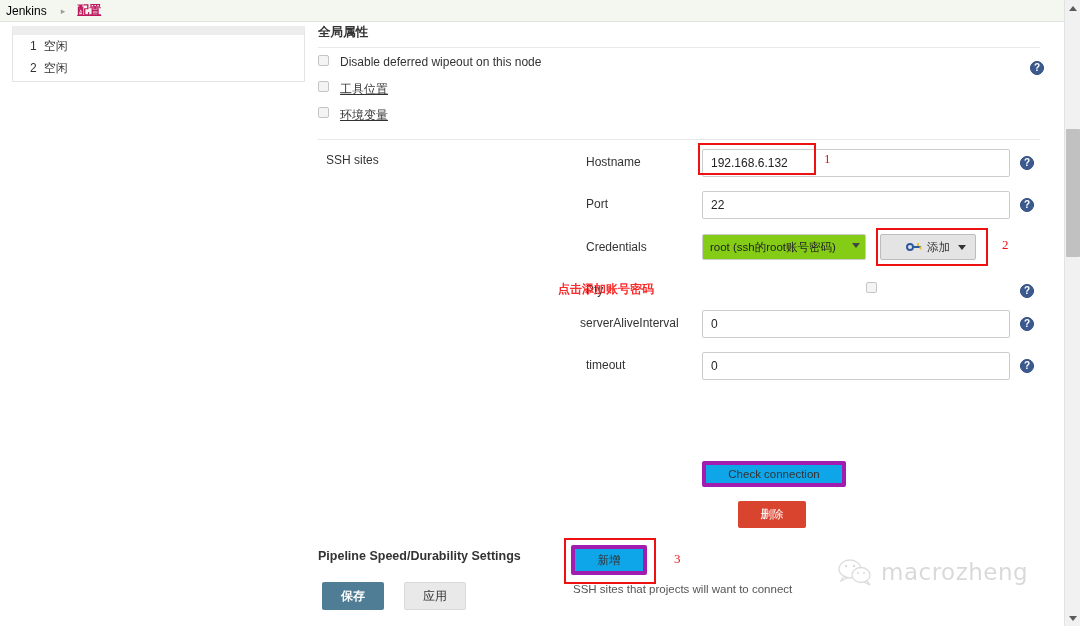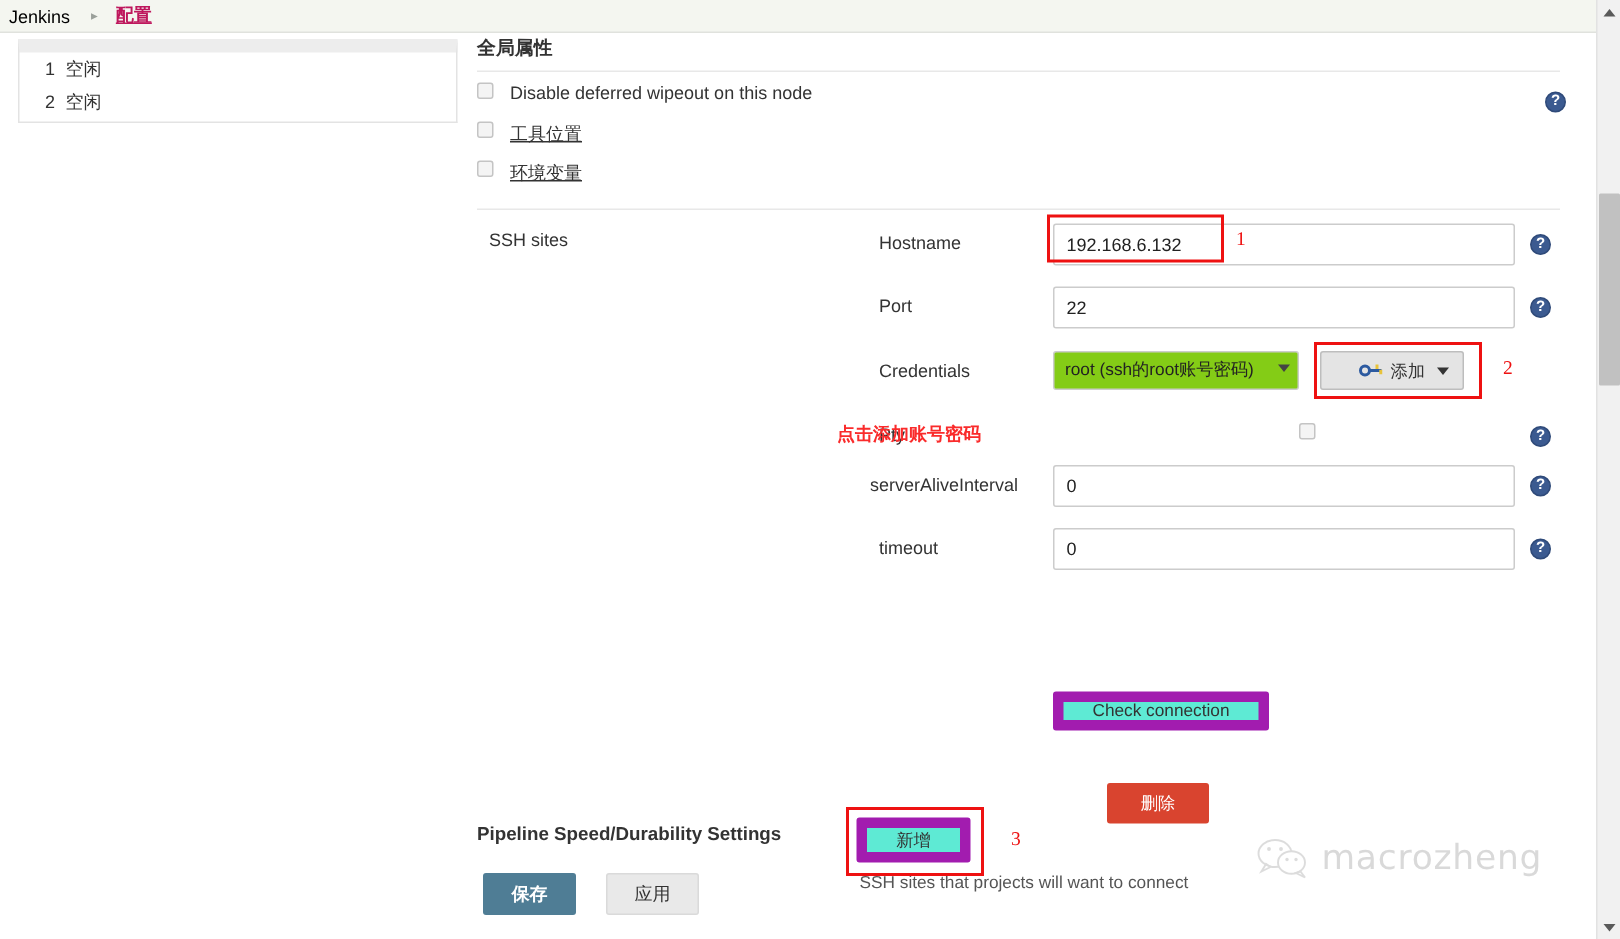--- a/index.html
+++ b/index.html
@@ -114,29 +114,29 @@
     border-top: 5px solid #333;
   }
 
   .pty-box {
     position: absolute; left: 280px; top: 5px;
     width: 11px; height: 11px;
     border: 1px solid #c4c4c4; background: #f4f4f4; border-radius: 2px;
   }
 
   .gbtn {
-    background: #5eead4; border: 7px solid #a21caf; border-radius: 2px;
+    background: #0ea5e9; border: 4px solid #a21caf; border-radius: 2px;
     font-size: 11.5px; color: #333; text-align: center;
     display: flex; align-items: center; justify-content: center;
   }
   .check-conn { position: absolute; left: 384px; top: 312px; width: 144px; height: 26px; }
   .del-btn {
     position: absolute; left: 420px; top: 352px; width: 68px; height: 27px;
     background: #d9442f; color: #fff; font-size: 11.5px;
-    display: flex; align-items: center; justify-content: center; border-radius: 2px; margin-top: 21px;
+    display: flex; align-items: center; justify-content: center; border-radius: 2px;
   }
   .new-btn { position: absolute; left: 253px; top: 396px; width: 76px; height: 30px; }
   .helper-text {
     position: absolute; left: 255px; top: 434px;
     font-size: 11.5px; color: #555;
   }
 
   
   .annot-box { position: absolute; border: 2px solid #ee1111; }
   .annot-num {

